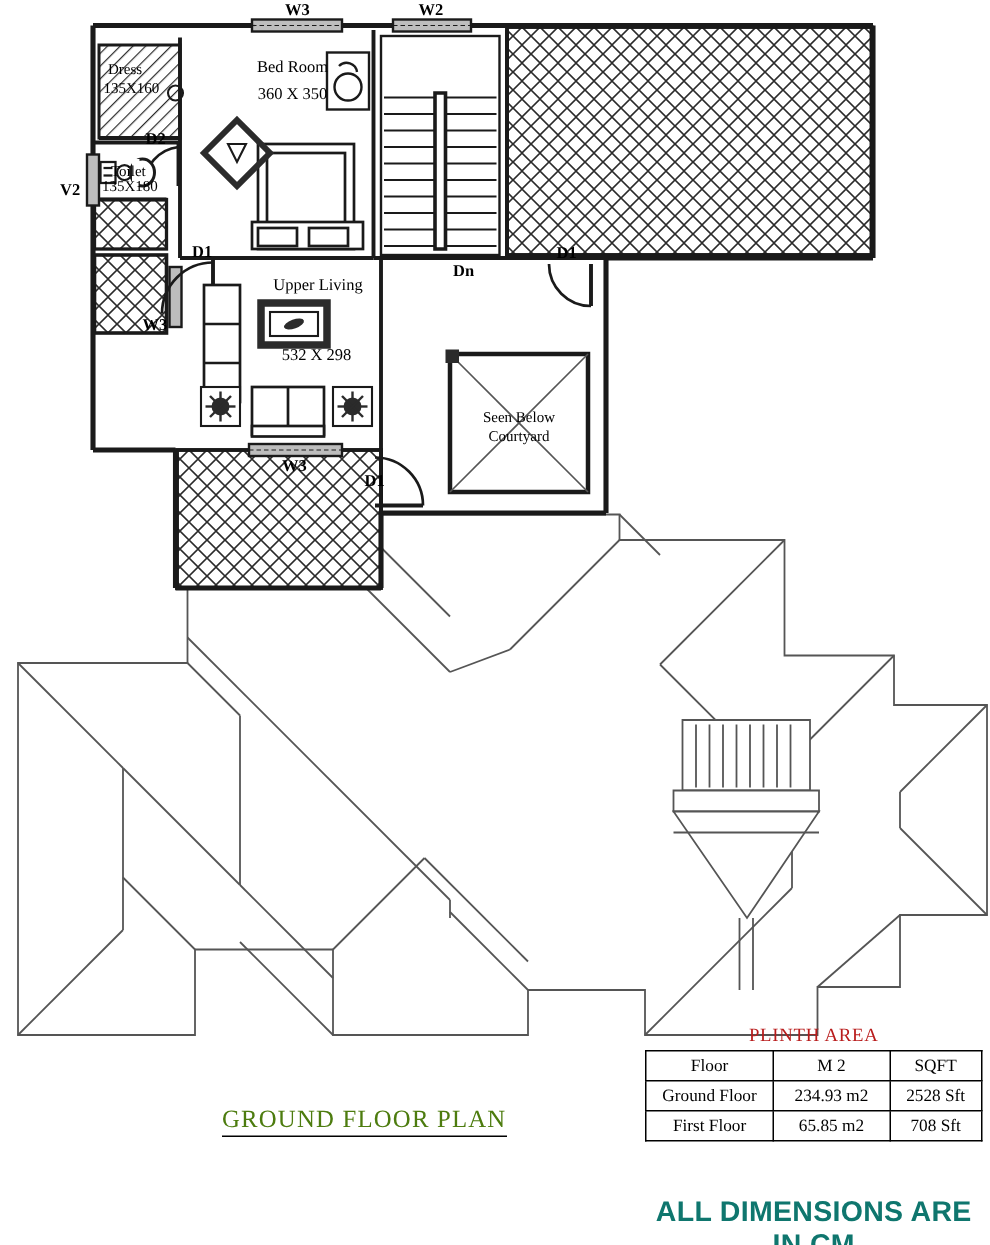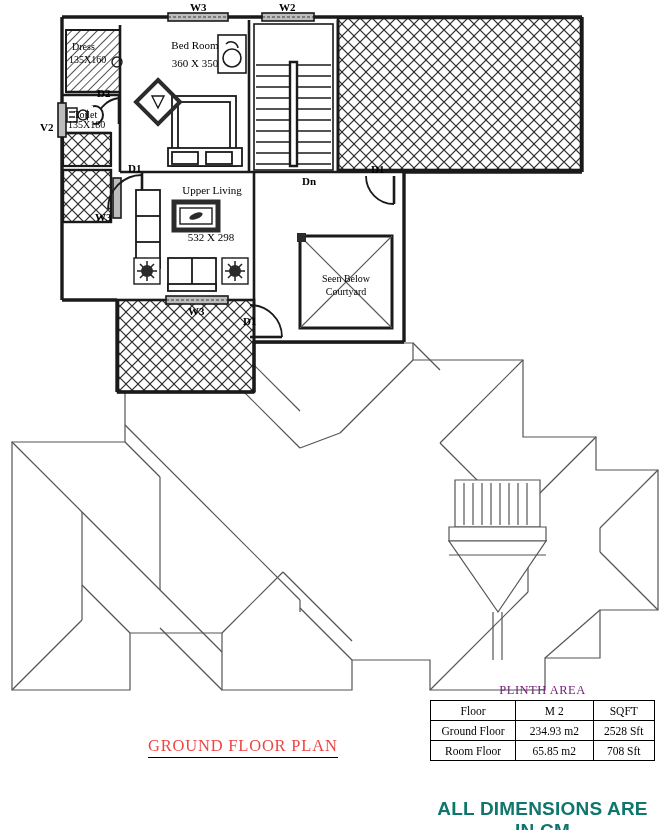--- a/index.html
+++ b/index.html
@@ -44,21 +44,21 @@
     left: 430px;
     top: 683px;
     width: 225px;
   }
   .plinth-title {
     text-align: center;
     font-size: 12.5px;
     letter-spacing: 0.5px;
     font-family: "Liberation Serif", serif;
     margin-bottom: 2px;
-    color: #701a75;
+    color: #b91c1c;
   }
   table.plinth {
     border-collapse: collapse;
     width: 225px;
     font-family: "Liberation Serif", serif;
     font-size: 11.5px;
     color: #000;
   }
   table.plinth th, table.plinth td {
     border: 1.4px solid #000;
@@ -85,21 +85,21 @@
     letter-spacing: 0.2px;
   }
 
   .plan-title {
     position: absolute;
     left: 148px;
     top: 736px;
     font-family: "Liberation Serif", serif;
     font-size: 16.5px;
     letter-spacing: 0.8px;
-    color: #ef4444;
+    color: #4d7c0f;
     border-bottom: 1.6px solid #000;
     padding-bottom: 1px;
   }
 </style>
 </head>
 <body>
 
 <div id="plan-root">
 
   <svg class="plan-svg" viewBox="0 0 660 830">
@@ -399,21 +399,21 @@
           <th class="col-sqft">SQFT</th>
         </tr>
       </thead>
       <tbody>
         <tr>
           <td>Ground  Floor</td>
           <td>234.93  m2</td>
           <td>2528  Sft</td>
         </tr>
         <tr>
-          <td>Room  Floor</td>
+          <td>First  Floor</td>
           <td>65.85  m2</td>
           <td>708 Sft</td>
         </tr>
       </tbody>
     </table>
   </div>
 
   <div class="dims-note">ALL DIMENSIONS ARE IN CM</div>
 
 </div>

